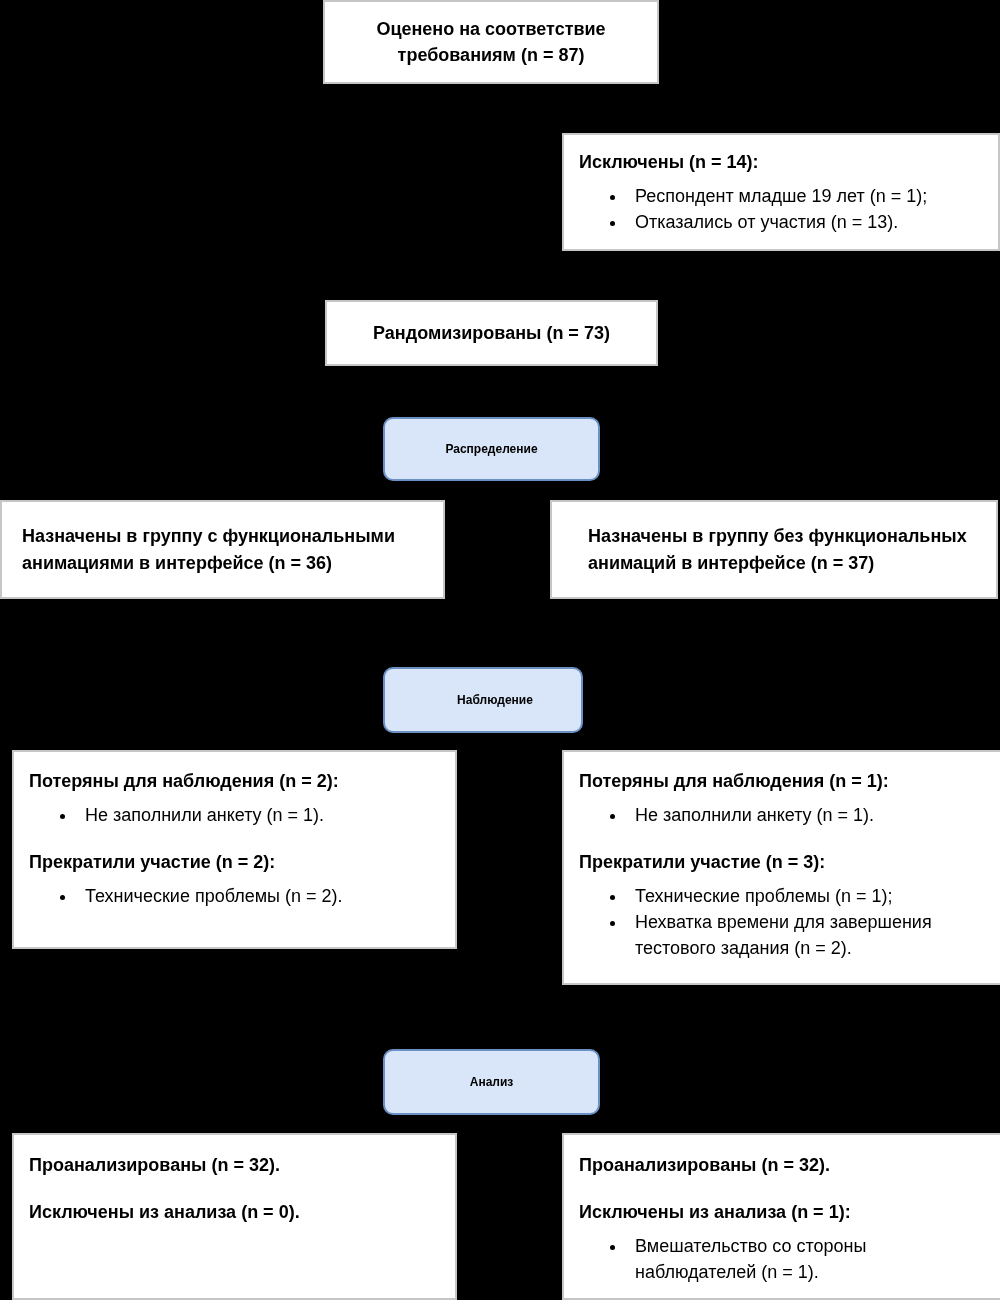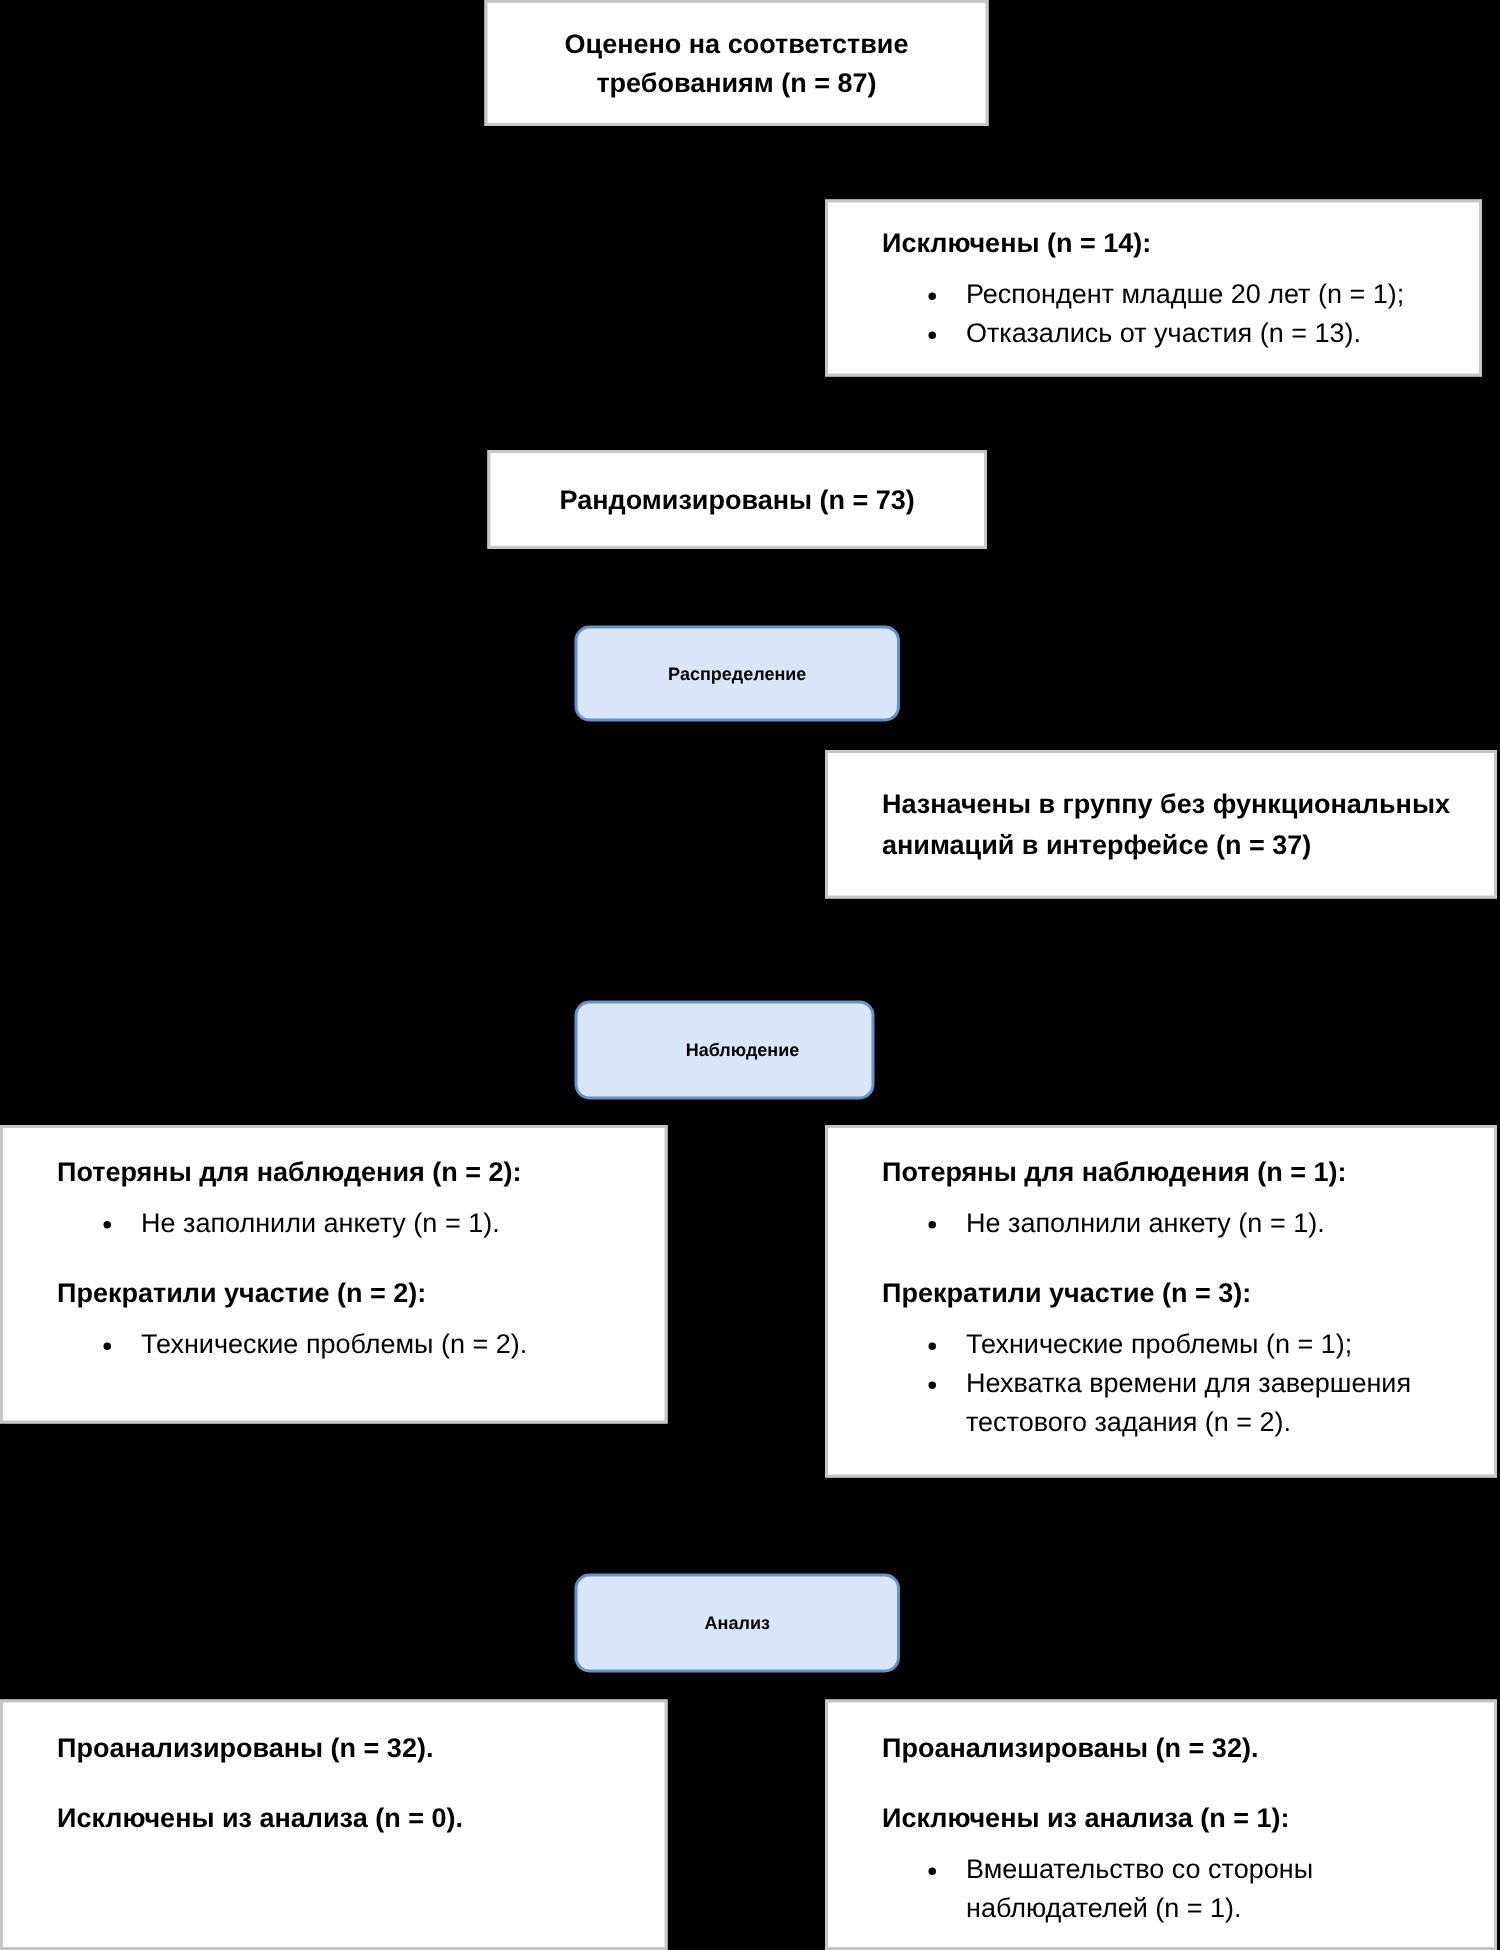--- a/index.html
+++ b/index.html
@@ -31,21 +31,22 @@
     align-items: center;
     justify-content: center;
     text-align: center;
   }
   .vcenter {
     display: flex;
     flex-direction: column;
     justify-content: center;
   }
   .pad {
-    padding: 14px 36px;
+    padding: 14px 15px;
+    margin-left: 12px;
   }
   .hpad {
     padding-left: 20px;
     padding-right: 16px;
   }
   .bold {
     font-weight: 700;
   }
   .box ul {
     margin: 8px 0 0 0;
@@ -84,33 +85,36 @@
 
 <div class="canvas">
 
   <div class="box center bold" style="left:323px; top:0px; width:336px; height:84px; padding:6px 14px;">
     <div>Оценено на соответствие требованиям (n = 87)</div>
   </div>
 
   <div class="box pad" style="left:550px; top:133px; width:438px; height:118px;">
     <div class="bold">Исключены (n = 14):</div>
     <ul>
-      <li>Респондент младше 20 лет (n = 1);</li>
+      <li>Респондент младше 19 лет (n = 1);</li>
       <li>Отказались от участия (n = 13).</li>
     </ul>
   </div>
 
   <div class="box center bold" style="left:325px; top:300px; width:333px; height:66px; padding:21px 12px;">
     <div>Рандомизированы (n = 73)</div>
   </div>
 
   <div class="stage" style="left:383px; top:417px; width:217px; height:64px;">
     <span>Распределение</span>
   </div>
 
+  <div class="box vcenter hpad bold" style="left:0px; top:500px; width:445px; height:99px;">
+    <div>Назначены в группу с функциональными анимациями в интерфейсе (n = 36)</div>
+  </div>
 
   <div class="box vcenter hpad bold" style="left:550px; top:500px; width:448px; height:99px;padding-left:36px;">
     <div>Назначены в группу без функциональных анимаций в интерфейсе (n = 37)</div>
   </div>
 
   <div class="stage" style="left:383px; top:667px; width:200px; height:66px;padding-left:24px;">
     <span>Наблюдение</span>
   </div>
 
   <div class="box pad" style="left:0px; top:750px; width:445px; height:199px; padding-top:16px;">

